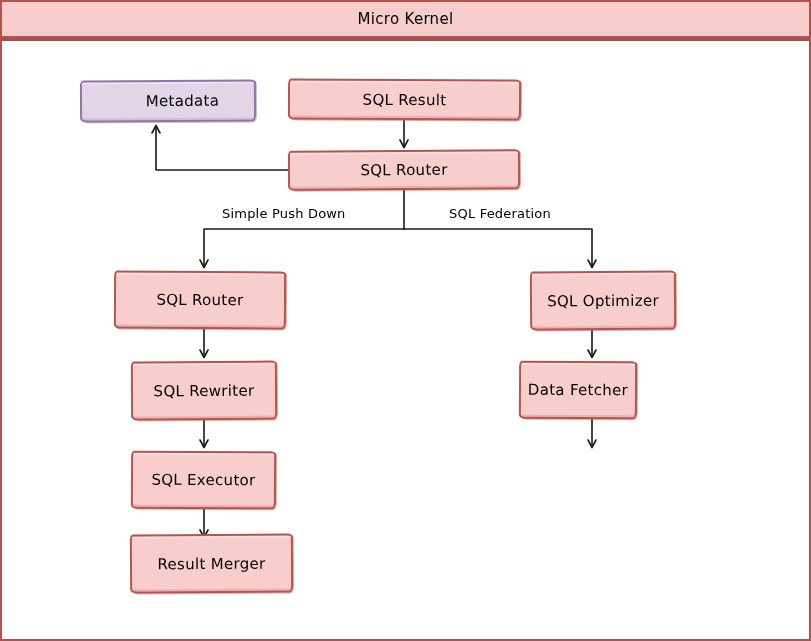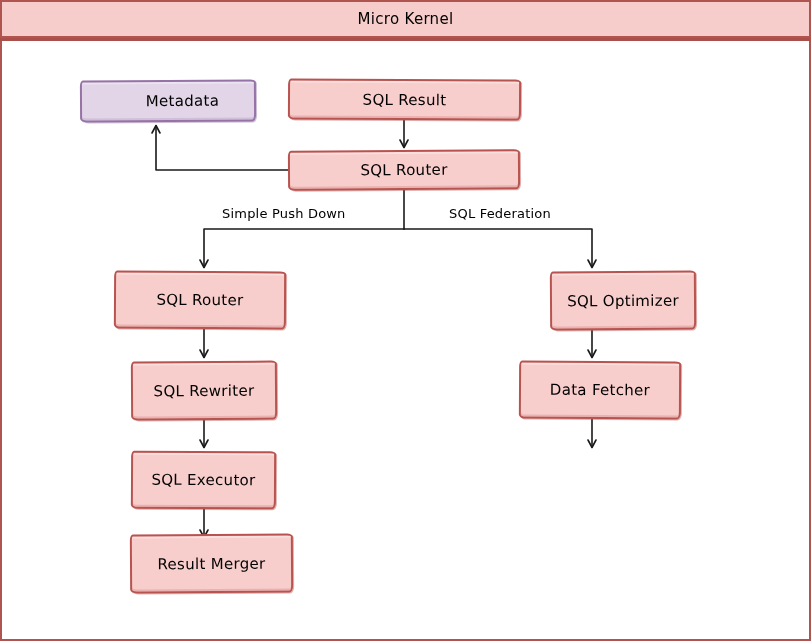--- a/index.html
+++ b/index.html
@@ -81,22 +81,22 @@
   }
 
   
   #n-metadata      { left: 80px;  top: 80px;  width: 176px; height: 42px; padding-left: 29px; }
   #n-sql-parse     { left: 288px; top: 79px;  width: 233px; height: 41px; }
   #n-sql-binder    { left: 288px; top: 150px; width: 232px; height: 40px; }
   #n-sql-router    { left: 114px; top: 271px; width: 172px; height: 58px; }
   #n-sql-rewriter  { left: 131px; top: 361px; width: 146px; height: 59px; }
   #n-sql-executor  { left: 131px; top: 451px; width: 145px; height: 58px; }
   #n-result-merger { left: 130px; top: 534px; width: 163px; height: 59px; }
-  #n-sql-optimizer { left: 550px; top: 271px; width: 146px; height: 59px; }
-  #n-data-fetcher  { left: 519px; top: 361px; width: 162px; height: 58px; }
+  #n-sql-optimizer { left: 530px; top: 271px; width: 146px; height: 59px; }
+  #n-data-fetcher  { left: 519px; top: 361px; width: 118px; height: 58px; }
   #n-operation-calc{ left: 518px; top: 451px; width: 147px; height: 58px; }
 
   #lbl-left-branch  { left: 222px; top: 206px; }
   #lbl-right-branch { left: 449px; top: 206px; }
 </style>
 </head>
 <body>
 
 <div class="canvas">
 

